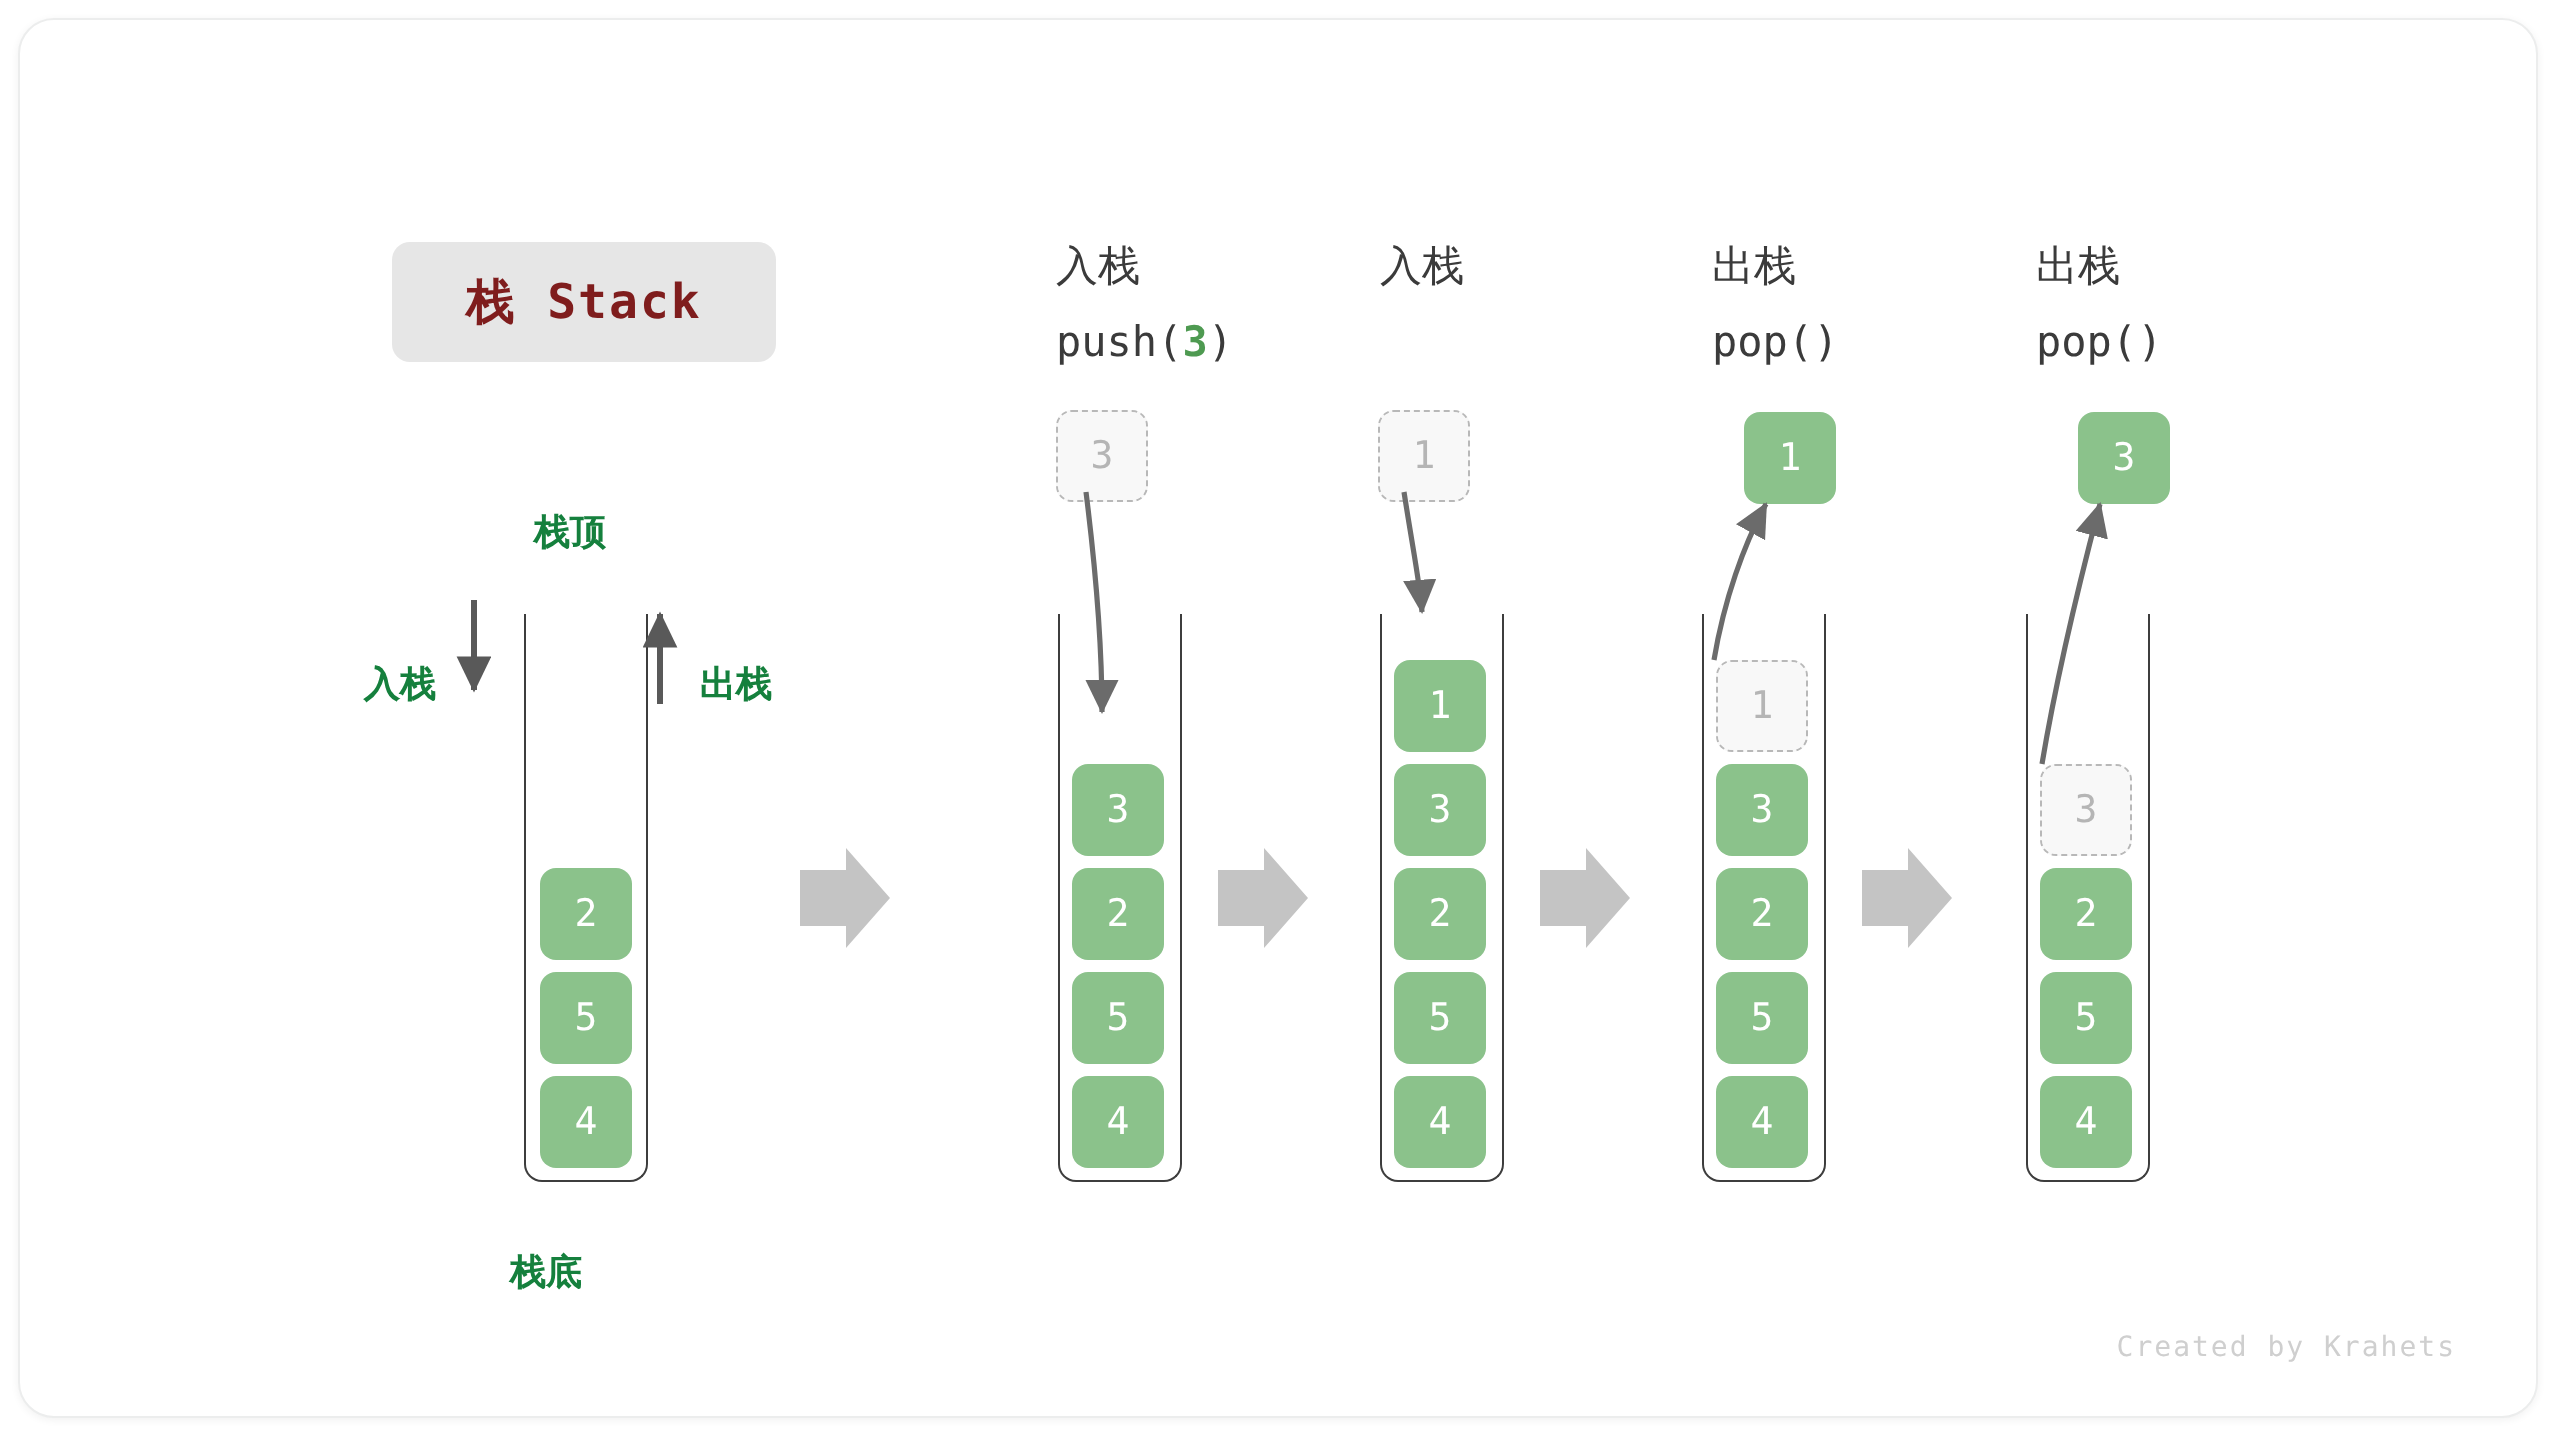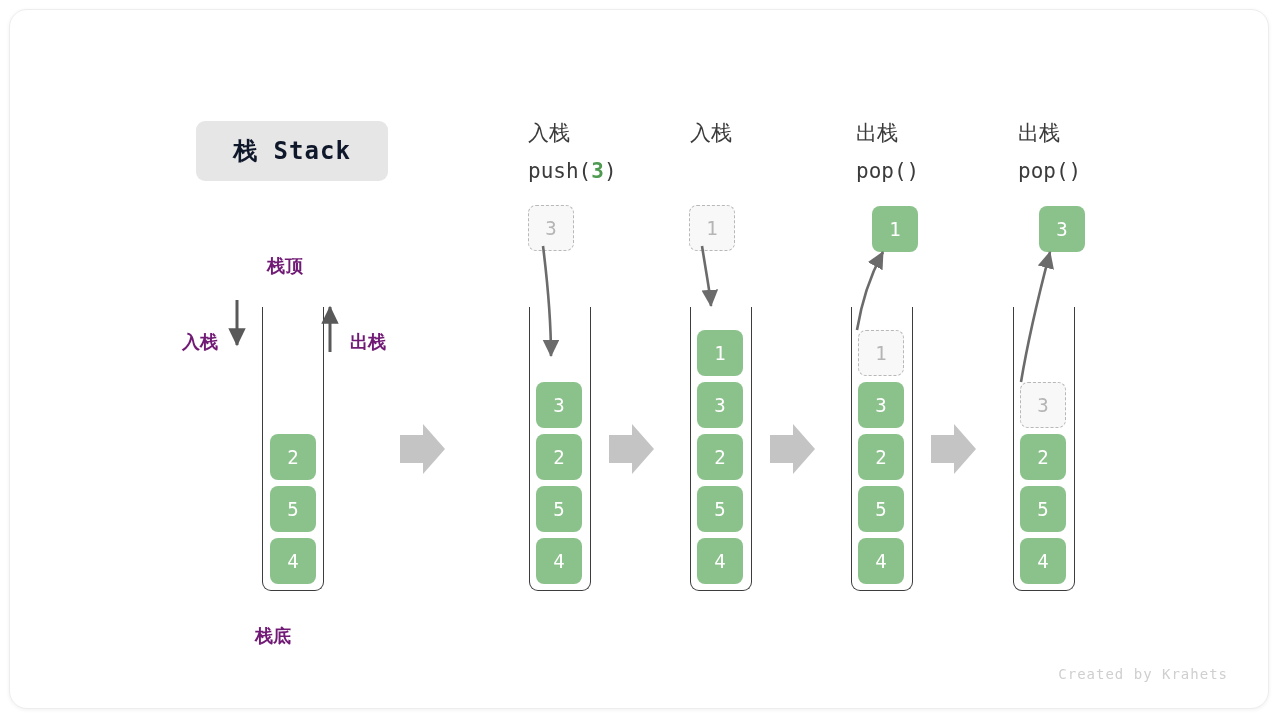--- a/index.html
+++ b/index.html
@@ -36,21 +36,21 @@
     position: absolute;
     left: 186px;
     top: 111px;
     width: 192px;
     height: 60px;
     background: #e6e6e6;
     border-radius: 9px;
     display: flex;
     align-items: center;
     justify-content: center;
-    color: #0f172a;
+    color: #7f1d1d;
     font-size: 24px;
     font-weight: bold;
     font-family: "DejaVu Sans Mono", "Liberation Mono", monospace;
     letter-spacing: 1px;
   }
 
   
   .col-head {
     position: absolute;
     width: 180px;
@@ -95,21 +95,21 @@
   }
   .cell.ghost {
     background: #f8f8f8;
     color: #b5b5b5;
     border: 1.6px dashed #b8b8b8;
   }
 
   
   .side-label {
     position: absolute;
-    color: #701a75;
+    color: #15803d;
     font-size: 18px;
     font-weight: bold;
     white-space: nowrap;
   }
 
   
   .credit {
     position: absolute;
     right: 40px;
     bottom: 26px;

